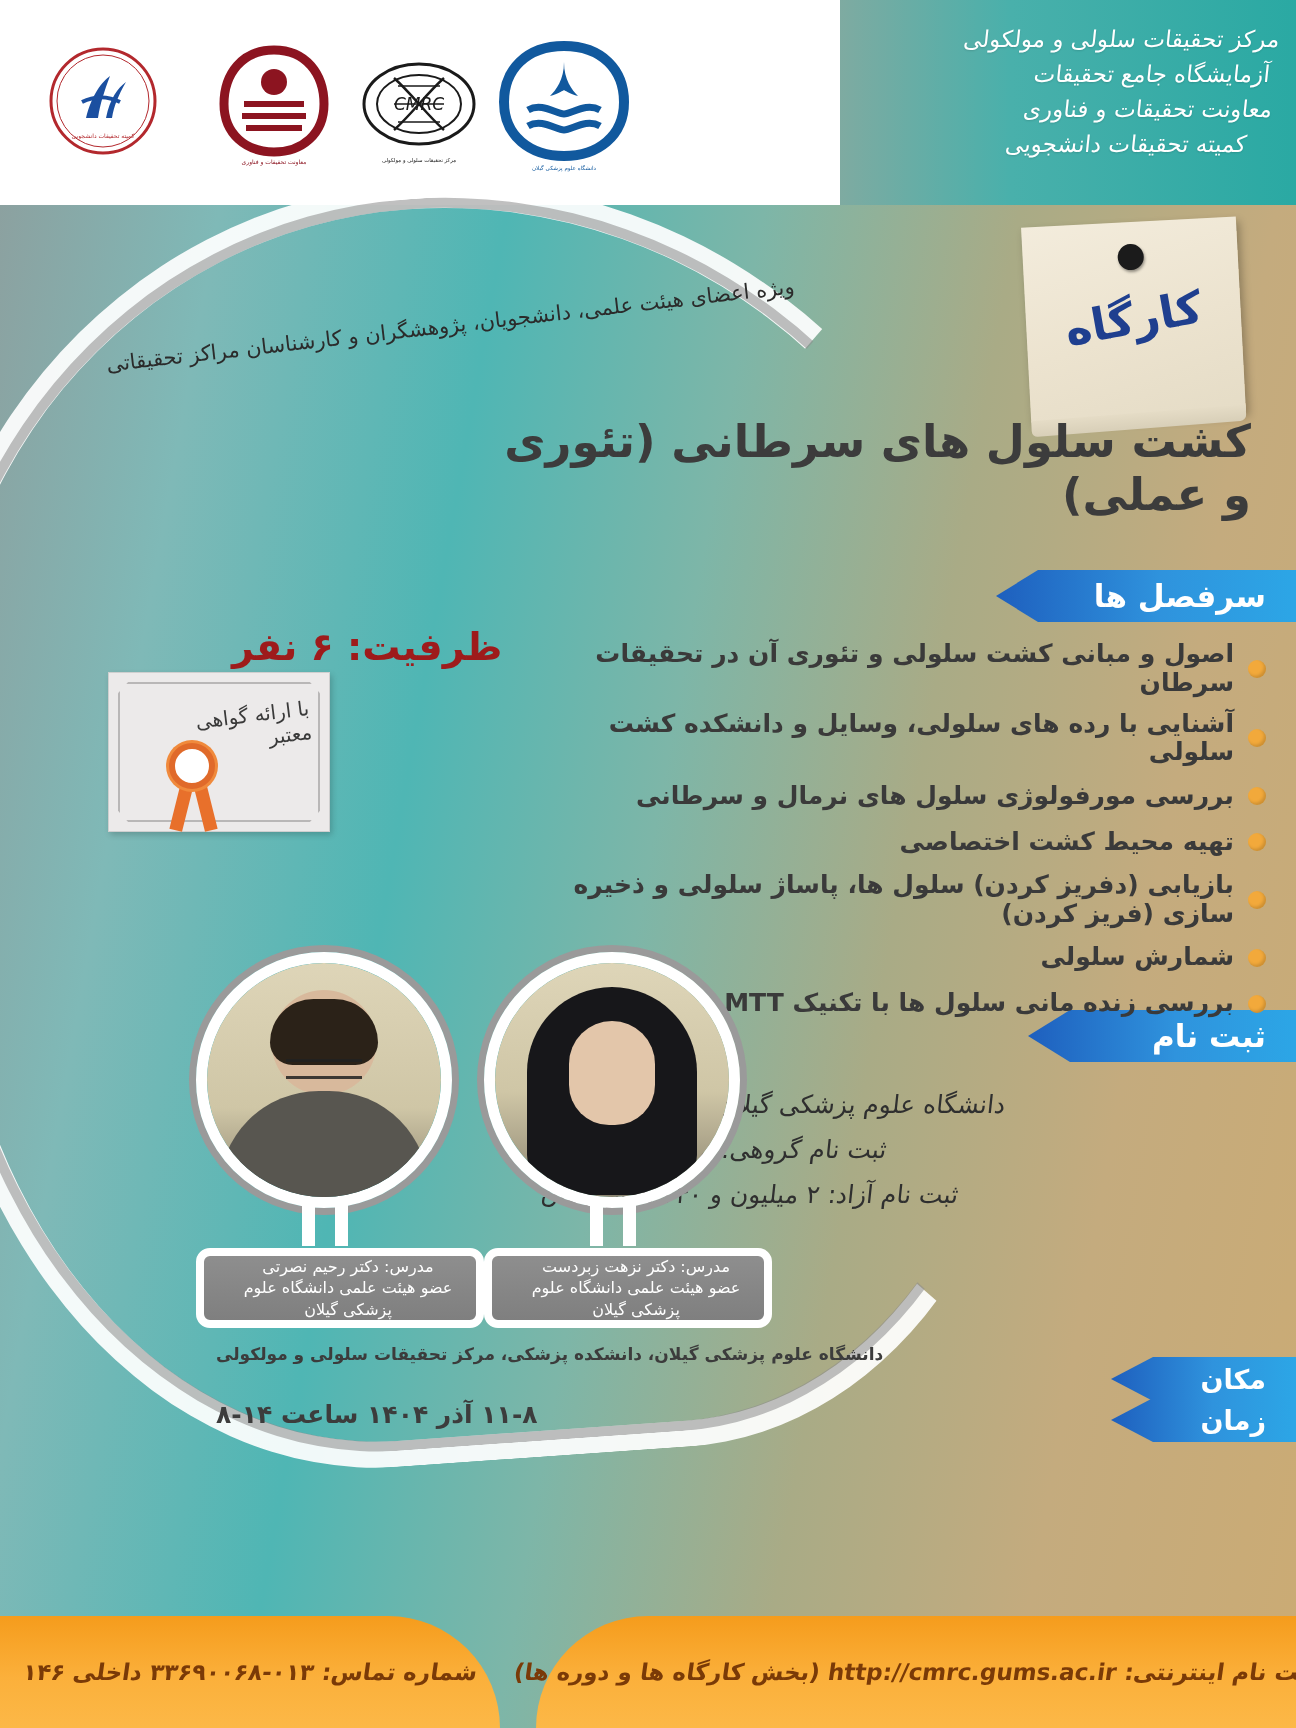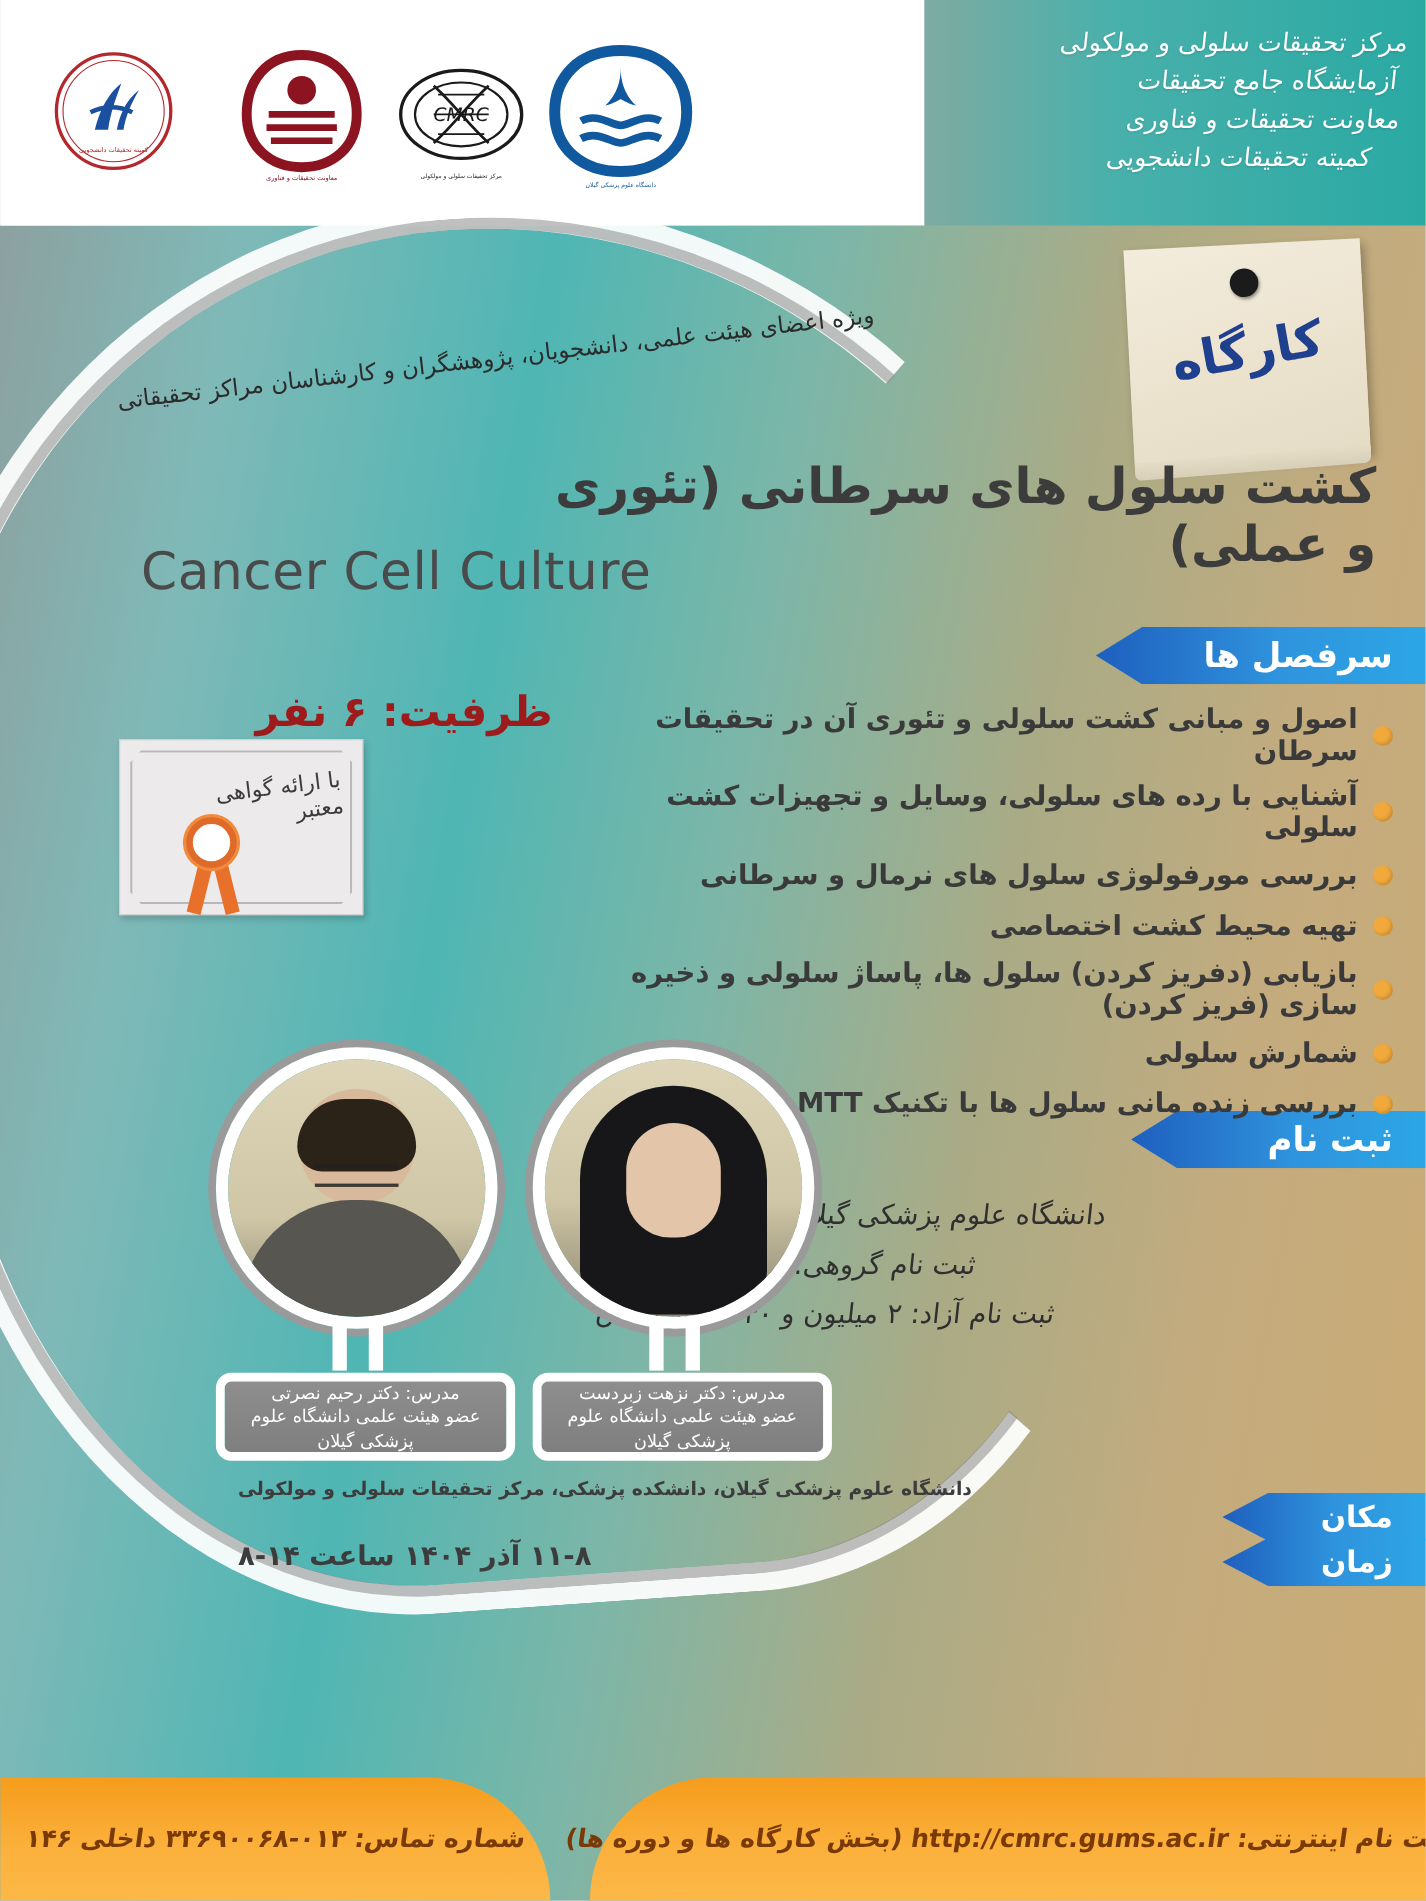--- a/index.html
+++ b/index.html
@@ -242,21 +242,21 @@
   .stem1 { left:302px; top:1200px; }
   .stem2 { left:590px; top:1200px; }
 
   
   .caption {
     position:absolute; width:256px; height:64px; border-radius:14px;
     background:linear-gradient(180deg,#8e8e8e,#7f7f7f);
     border:8px solid #ffffff;
     display:flex; flex-direction:column; align-items:center; justify-content:center;
     color:#ffffff; font-size:16px; line-height:1.35; text-align:center;
-    direction:rtl; box-sizing:content-box;
+    direction:rtl; box-sizing:content-box;padding-left:16px;
   }
   .cap1 { left:196px; top:1248px; }
   .cap2 { left:484px; top:1248px; }
 
   
   .place-line {
     position:absolute; right:210px; top:1344px; width:870px;
     text-align:left; direction:rtl; font-size:17px; font-weight:700; color:#3c3c3c;
   }
   .time-line {
@@ -346,21 +346,20 @@
   <div class="swoosh2"></div>
 
   <div class="note">
     <div class="note-pin"></div>
     <div class="note-text">کارگاه</div>
   </div>
 
   <div class="audience">ویژه اعضای هیئت علمی، دانشجویان، پژوهشگران و کارشناسان مراکز تحقیقاتی</div>
 
   <div class="title-fa">کشت سلول های سرطانی (تئوری و عملی)</div>
-  <div class="title-en">Cancer Cell Culture</div>
 
   <div class="capacity">ظرفیت: ۶ نفر</div>
 
   <div class="cert">
     <div class="cert-inner"></div>
     <div class="cert-text">با ارائه گواهی معتبر</div>
     <div class="ribbon l"></div>
     <div class="ribbon r"></div>
     <div class="cert-seal"></div>
   </div>
@@ -378,21 +377,21 @@
     <span>زمان</span>
   </div>
 
   <div class="topics">
     <div class="topic">
       <span class="bullet"></span>
       <span class="tx">اصول و مبانی کشت سلولی و تئوری آن در تحقیقات سرطان</span>
     </div>
     <div class="topic">
       <span class="bullet"></span>
-      <span class="tx">آشنایی با رده های سلولی، وسایل و تجهیزات کشت سلولی</span>
+      <span class="tx">آشنایی با رده های سلولی، وسایل و دانشکده کشت سلولی</span>
     </div>
     <div class="topic">
       <span class="bullet"></span>
       <span class="tx">بررسی مورفولوژی سلول های نرمال و سرطانی</span>
     </div>
     <div class="topic">
       <span class="bullet"></span>
       <span class="tx">تهیه محیط کشت اختصاصی</span>
     </div>
     <div class="topic">

